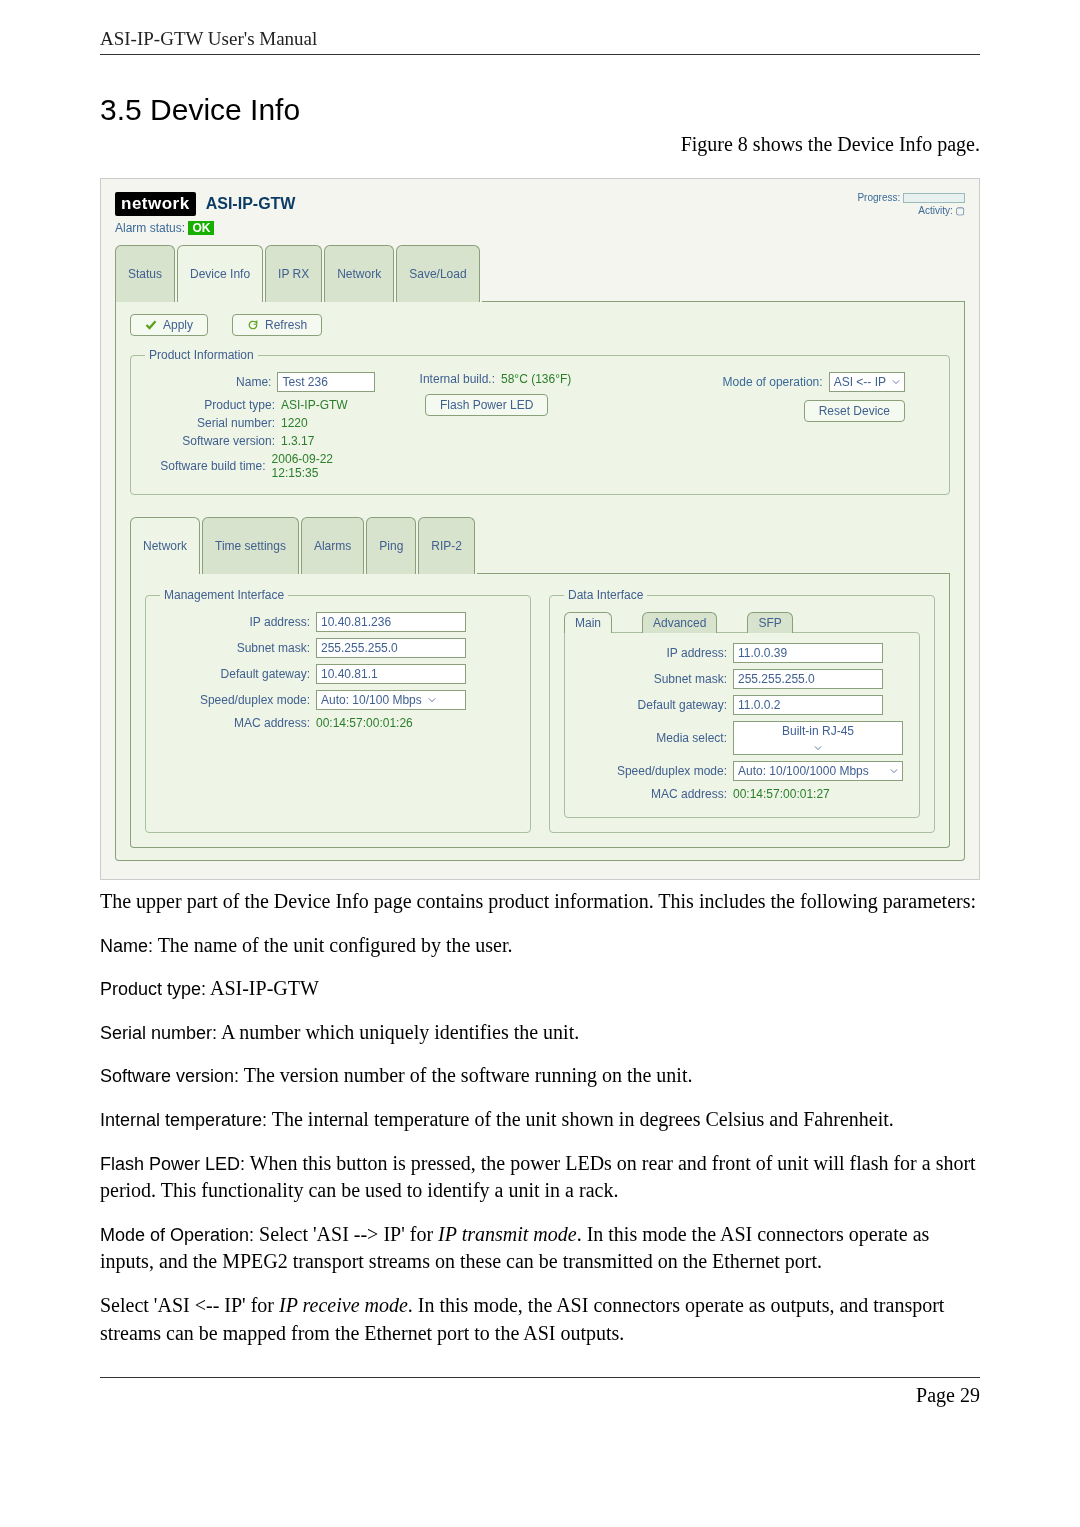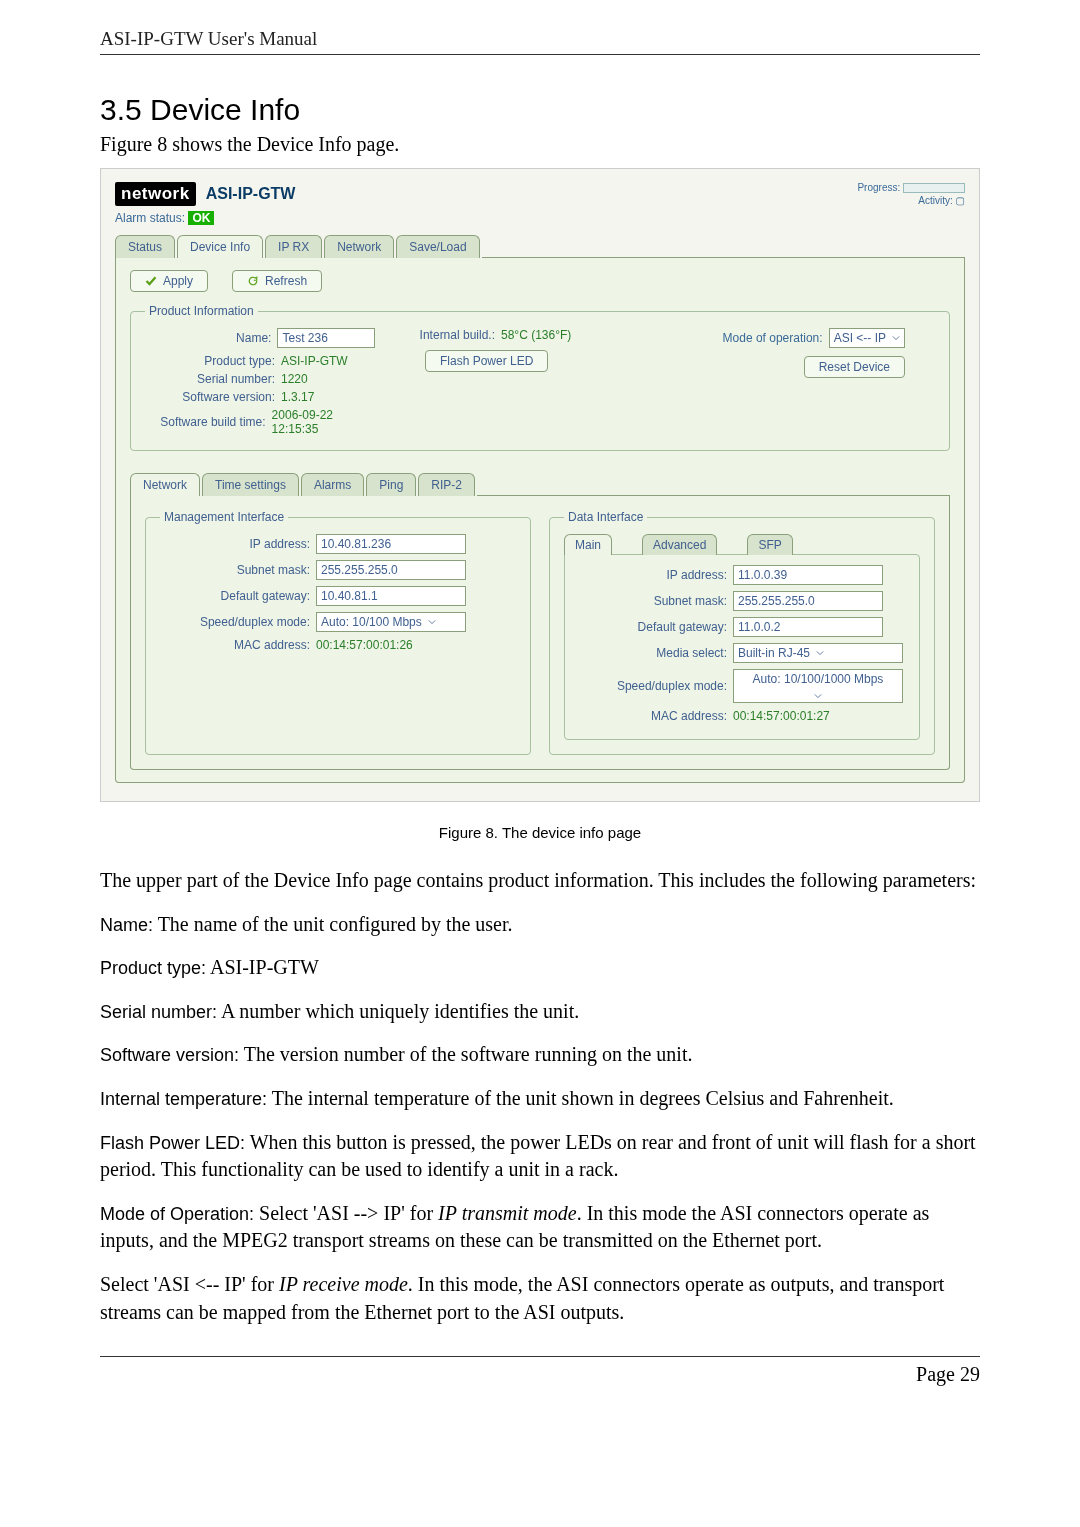--- a/index.html
+++ b/index.html
@@ -21,21 +21,22 @@
   margin-bottom: 38px;
 }
 h2 {
   font-family: Liberation Sans, sans-serif;
   font-size: 30px;
   font-weight: normal;
   margin: 0 0 6px 0;
 }
 .intro {
   font-size: 20px;
-  margin-bottom: 12px;
+  margin-bottom: 22px;
+  text-align: right;
 }
 .screenshot {
   background: #f5f5ef;
   border: 1px solid #ccc;
   padding: 12px 14px 18px 14px;
   margin-bottom: 8px;
   font-family: Verdana, Arial, sans-serif;
   font-size: 12px;
   color: #3a6a98;
   position: relative;
@@ -63,21 +64,21 @@
 .progress-block { font-size: 10px; color:#3a6a98; text-align:right; line-height:1.3;}
 .progress-bar-mini { display:inline-block; width:60px; height:8px; border:1px solid #9bb; background:#e8f0f0; vertical-align:middle;}
 .alarm-row { margin-top:4px; font-size:12px; color:#3a6a98; }
 .alarm-ok { background:#17b000; color:#fff; padding:0 4px; font-weight:bold; }
 .tabstrip { display:flex; margin-top:10px; }
 .tab {
   background:#d8e3cd;
   border:1px solid #8aa07a;
   border-bottom:none;
   border-radius:6px 6px 0 0;
-  padding:4px 12px;
+  padding:21px 12px;
   margin-right:2px;
   color:#406090;
   font-size:12px;
 }
 .tab.active { background:#eef4e6; }
 .tabstrip-line { border-bottom:1px solid #8aa07a; flex:1; align-self:flex-end; }
 .tabbody { border:1px solid #8aa07a; border-top:none; padding:12px 14px; background:#eef4e6; border-radius:0 0 4px 4px;}
 .btn {
   display:inline-flex;
   align-items:center;
@@ -354,48 +355,47 @@
             <div class="mg-field">
               <span class="mg-label">Subnet mask:</span>
               <span class="mg-input">255.255.255.0</span>
             </div>
             <div class="mg-field">
               <span class="mg-label">Default gateway:</span>
               <span class="mg-input">11.0.0.2</span>
             </div>
             <div class="mg-field">
               <span class="mg-label">Media select:</span>
-              <span class="small-select" style="width:160px; ">
+              <span class="small-select" style="width:160px; flex-direction:column;">
                 <span>Built-in RJ-45</span>
                 <svg class="caret" viewBox="0 0 10 10">
                     <path d="M1 3 L5 7 L9 3" stroke="#406090" fill="none"></path>
                   </svg>
               </span>
             </div>
             <div class="mg-field">
               <span class="mg-label">Speed/duplex mode:</span>
-              <span class="small-select" style="width:160px; justify-content:space-between;flex-direction:column;">
+              <span class="small-select" style="width:160px; justify-content:space-between;">
                 <span>Auto: 10/100/1000 Mbps</span>
                 <svg class="caret" viewBox="0 0 10 10">
                     <path d="M1 3 L5 7 L9 3" stroke="#406090" fill="none"></path>
                   </svg>
               </span>
             </div>
             <div class="mg-field">
               <span class="mg-label">MAC address:</span>
               <span class="mg-static">00:14:57:00:01:27</span>
             </div>
           </div>
         </fieldset>
 
       </div>
     </div>
   </div>
 
-  <div class="caption">Figure 8. The device info page</div>
 
   <p class="body">The upper part of the Device Info page contains product information. This includes the following parameters:</p>
 
   <p class="body"><span class="term">Name:</span><span> The name of the unit configured by the user.</span></p>
 
   <p class="body"><span class="term">Product type:</span><span> ASI-IP-GTW</span></p>
 
   <p class="body"><span class="term">Serial number:</span><span> A number which uniquely identifies the unit.</span></p>
 
   <p class="body"><span class="term">Software version:</span><span> The version number of the software running on the unit.</span></p>

